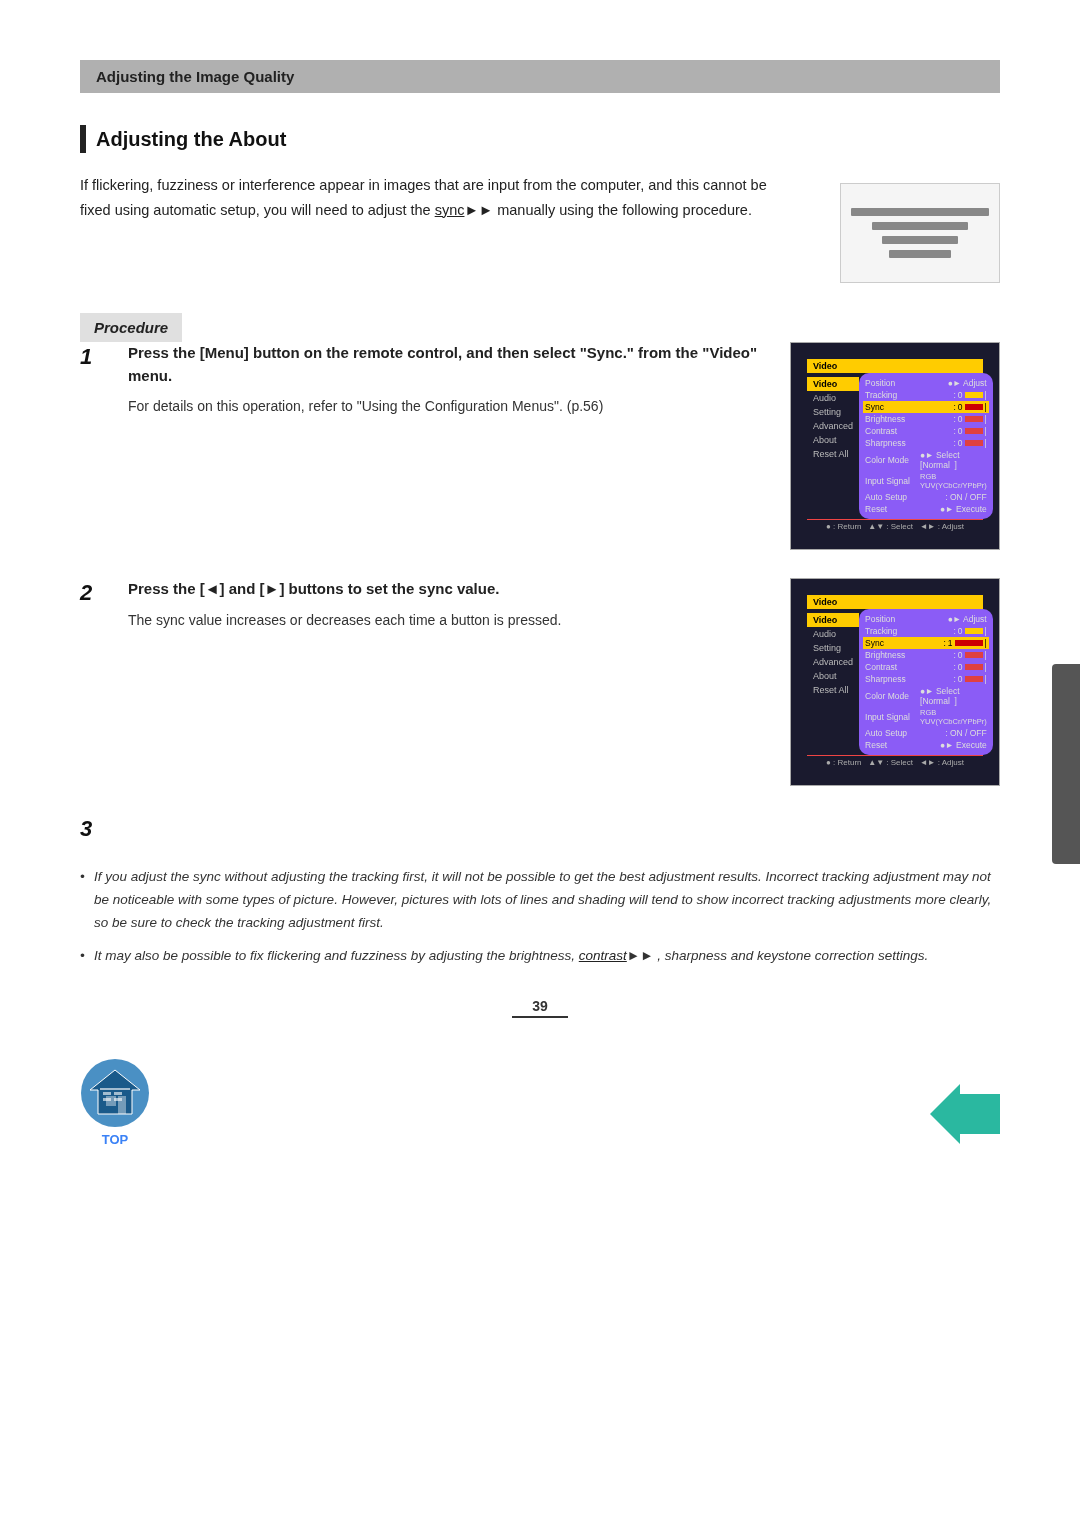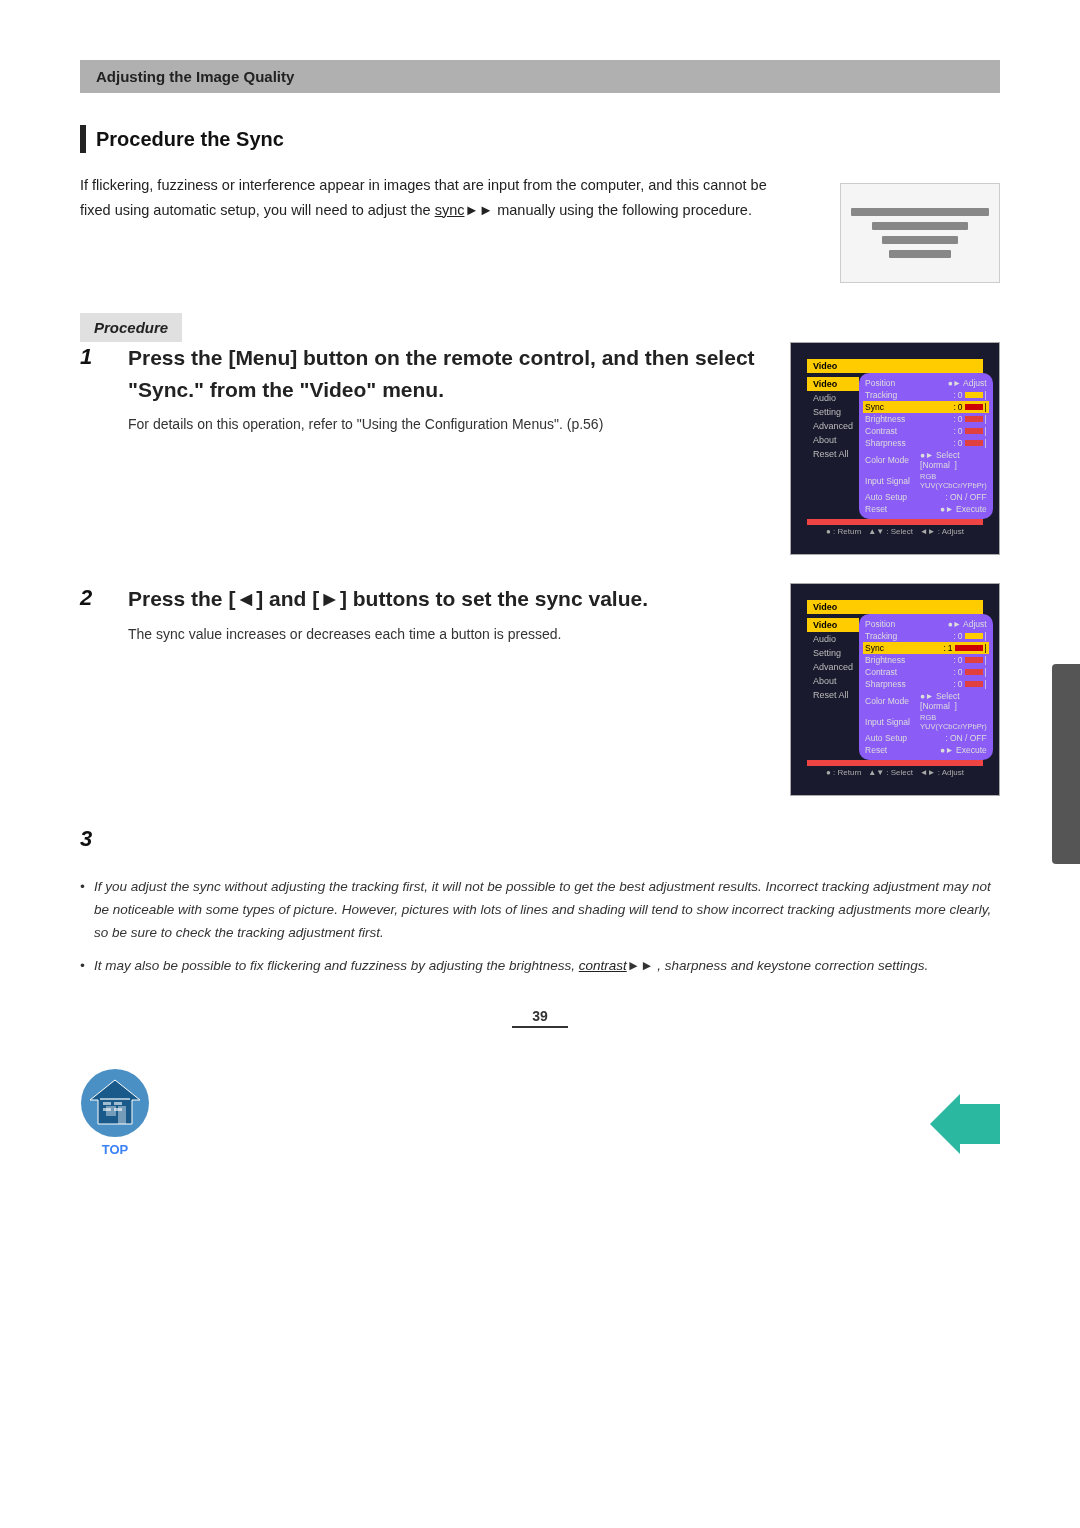--- a/index.html
+++ b/index.html
@@ -98,21 +98,21 @@
       color: #111;
       min-width: 24px;
       flex-shrink: 0;
       padding-top: 2px;
     }
     .step-content {
       flex: 1;
     }
     .step-content .step-title {
       font-weight: bold;
-      font-size: 21px;
+      font-size: 15px;
       line-height: 1.5;
       margin-bottom: 8px;
     }
     .step-content .step-desc {
       font-size: 14px;
       line-height: 1.7;
       color: #333;
     }
 
     
@@ -186,21 +186,21 @@
     .menu-row-label {
       min-width: 55px;
       font-size: 8.5px;
     }
     .menu-bottom-bar {
       background: #1a1a2e;
       padding: 2px 6px;
       font-size: 8px;
       color: #aaa;
       text-align: center;
-      border-top: 6px solid #ef4444;
+      border-top: 1px solid #ef4444;
     }
 
     
     .step3-content {
       margin-bottom: 24px;
     }
     .step3-title {
       font-weight: bold;
       font-size: 15px;
       margin-bottom: 12px;
@@ -324,21 +324,21 @@
   <div class="right-bar"></div>
 
   
   <div class="section-header-bar">
     <span>Adjusting the Image Quality</span>
   </div>
 
   
   <div class="section-title">
     <div class="title-bar"></div>
-    <h2>Procedure the Sync</h2>
+    <h2>Adjusting the About</h2>
   </div>
 
   
   <div class="intro-section">
     <div class="intro-text">
       If flickering, fuzziness or interference appear in images that are input from the computer, and this cannot be fixed using automatic setup, you will need to adjust the <span class="link-underline">sync</span>►► manually using the following procedure.
     </div>
     <div class="intro-image">
       <div class="sync-image-box">
         <div class="sync-line"></div>

